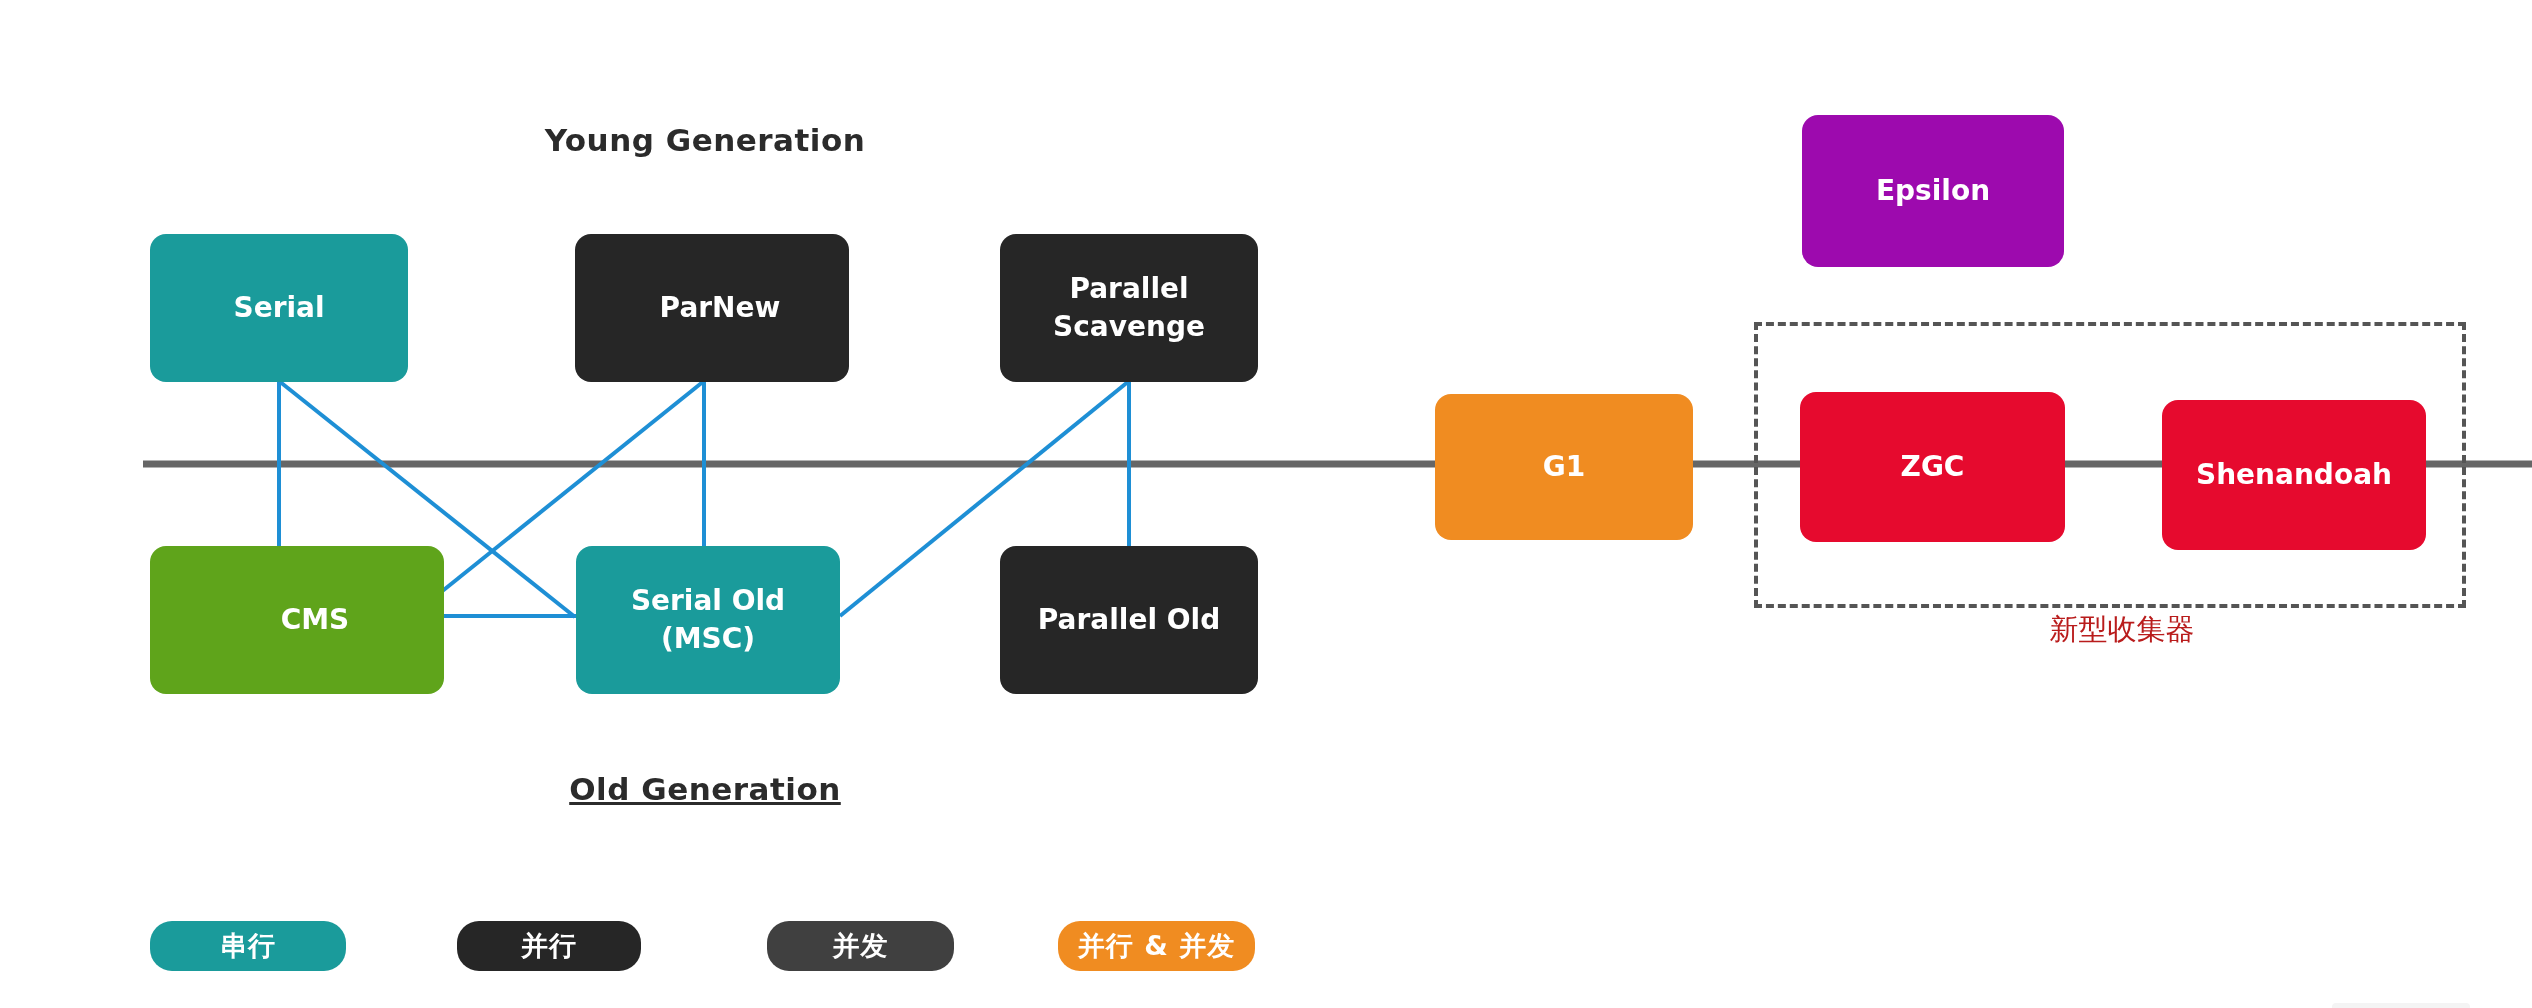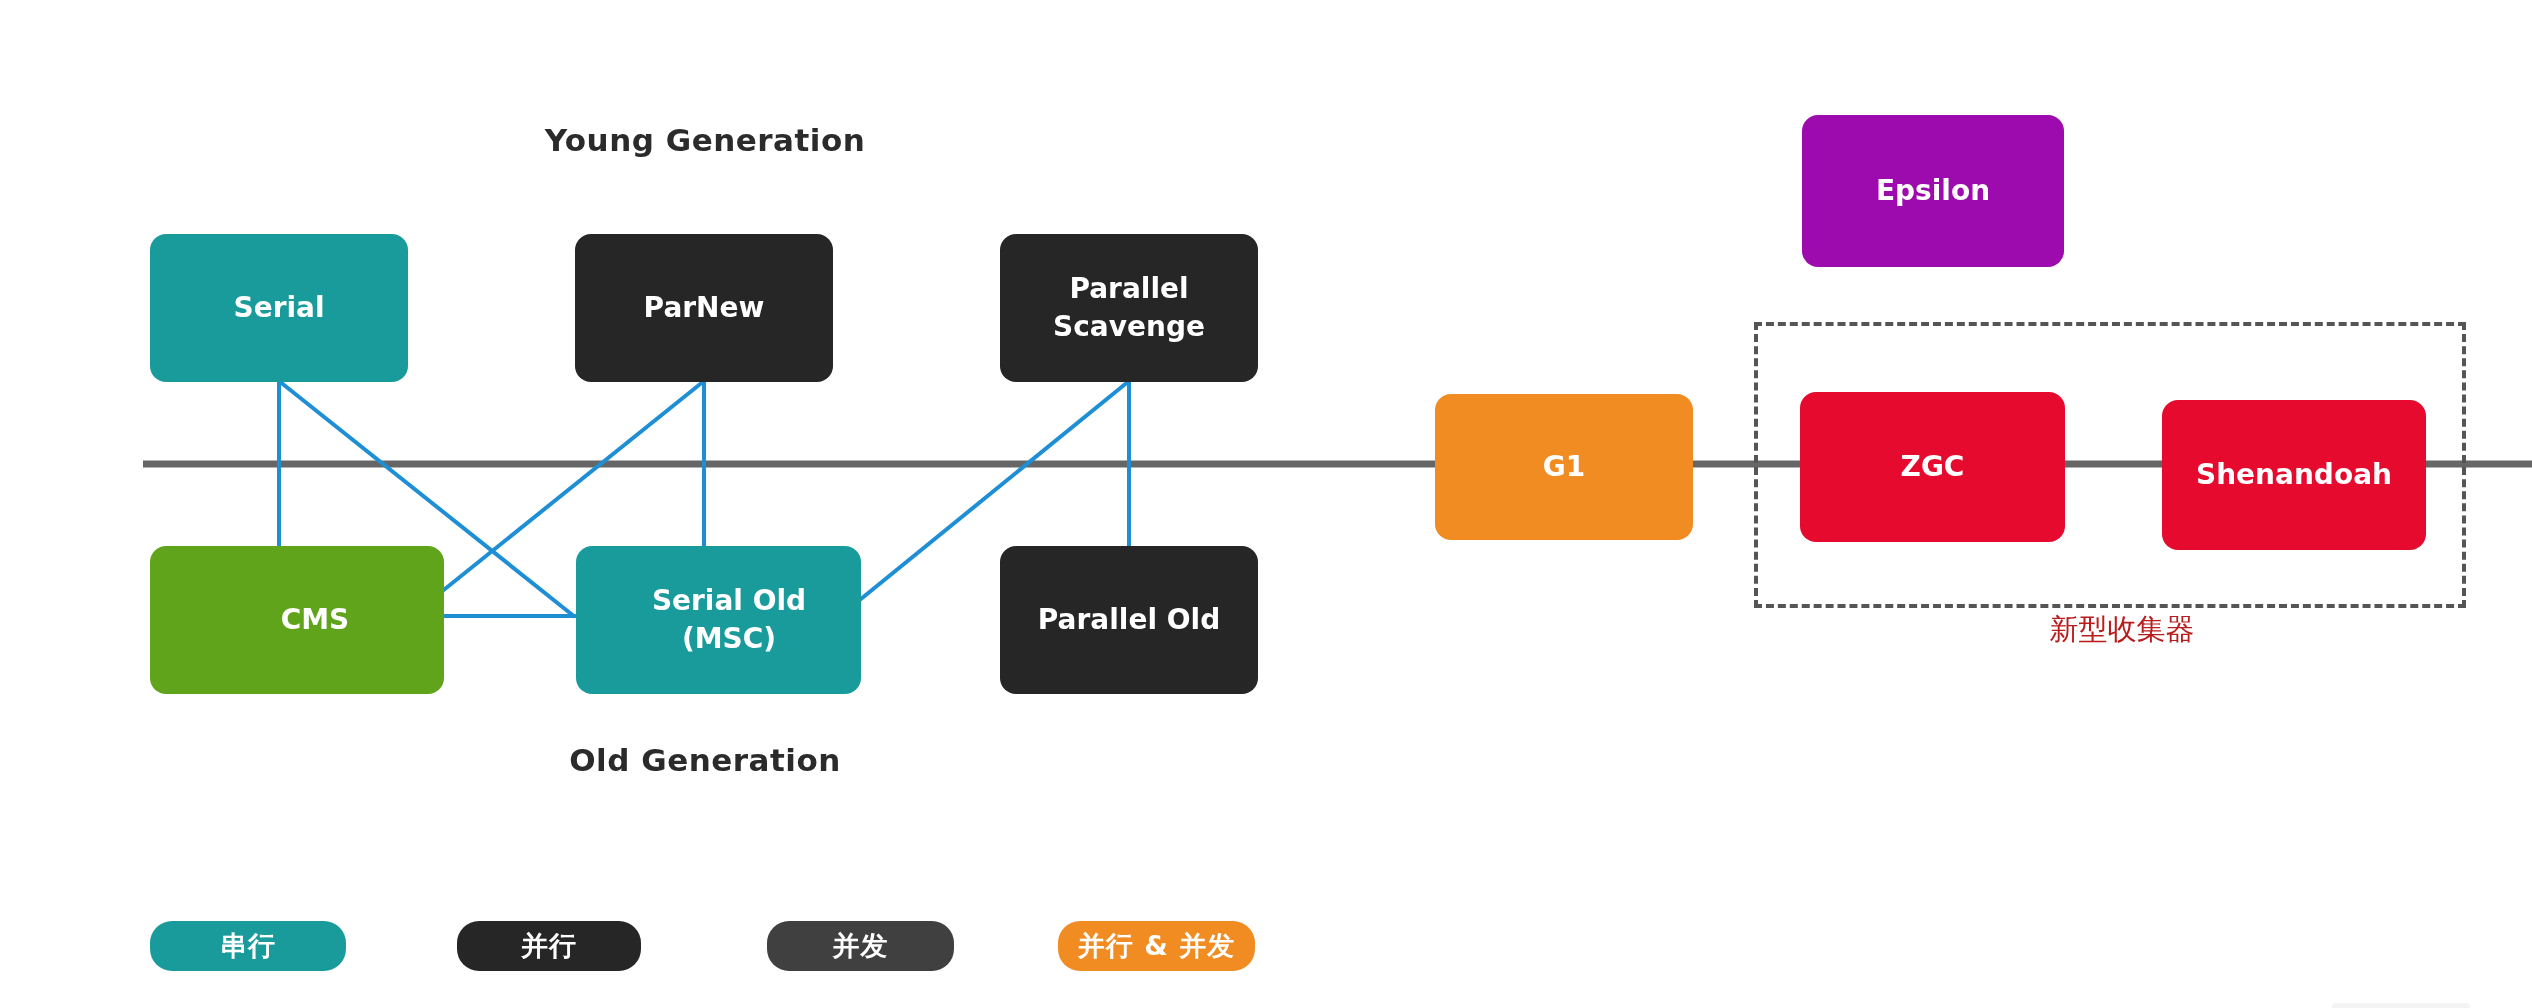--- a/index.html
+++ b/index.html
@@ -58,39 +58,39 @@
   <line x1="704" y1="381" x2="410" y2="617" stroke-width="4" stroke="#1e8fd5"></line>
   <line x1="410" y1="616" x2="576" y2="616" stroke-width="4" stroke="#1e8fd5"></line>
   <line x1="1129" y1="381" x2="840" y2="616" stroke-width="4" stroke="#1e8fd5"></line>
   <line x1="1129" y1="381" x2="1129" y2="546" stroke-width="4" stroke="#1e8fd5"></line>
 </svg>
 
 <div class="group-box" style="left:1754px;top:322px;width:704px;height:278px;"></div>
 <div class="group-label" style="left:1952px;top:610px;width:340px;">新型收集器</div>
 
 <div class="title" style="left:445px;top:122px;width:520px;">Young Generation</div>
-<div class="title" style="left:445px;top:742px;width:520px;">Old Generation</div>
+<div class="title" style="left:445px;top:771px;width:520px;text-decoration:underline;">Old Generation</div>
 
 <div class="node" style="left: 150px; top: 234px; width: 258px; height: 148px; background-color: rgb(26, 155, 155);">
   <span>Serial</span>
 </div>
 
-<div class="node" style="left: 575px; top: 234px; width: 258px; height: 148px; background-color: rgb(38, 38, 38);">
+<div class="node" style="left: 575px; top: 234px; width: 258px; height: 148px; background-color: rgb(38, 38, 38); padding-left: 16px;">
   <span>ParNew</span>
 </div>
 
 <div class="node" style="left: 1000px; top: 234px; width: 258px; height: 148px; background-color: rgb(38, 38, 38);">
   <span>Parallel Scavenge</span>
 </div>
 
 <div class="node" style="left: 150px; top: 546px; width: 258px; height: 148px; background-color: rgb(95, 164, 27); padding-left: 36px;">
   <span>CMS</span>
 </div>
 
-<div class="node" style="left: 576px; top: 546px; width: 264px; height: 148px; background-color: rgb(26, 155, 155); padding-left: 21px;">
+<div class="node" style="left: 576px; top: 546px; width: 264px; height: 148px; background-color: rgb(26, 155, 155);">
   <span>Serial Old</span>
   <span>(MSC)</span>
 </div>
 
 <div class="node" style="left: 1000px; top: 546px; width: 258px; height: 148px; background-color: rgb(38, 38, 38);">
   <span>Parallel Old</span>
 </div>
 
 <div class="node" style="left: 1435px; top: 394px; width: 258px; height: 146px; background-color: rgb(240, 140, 33);">
   <span>G1</span>

